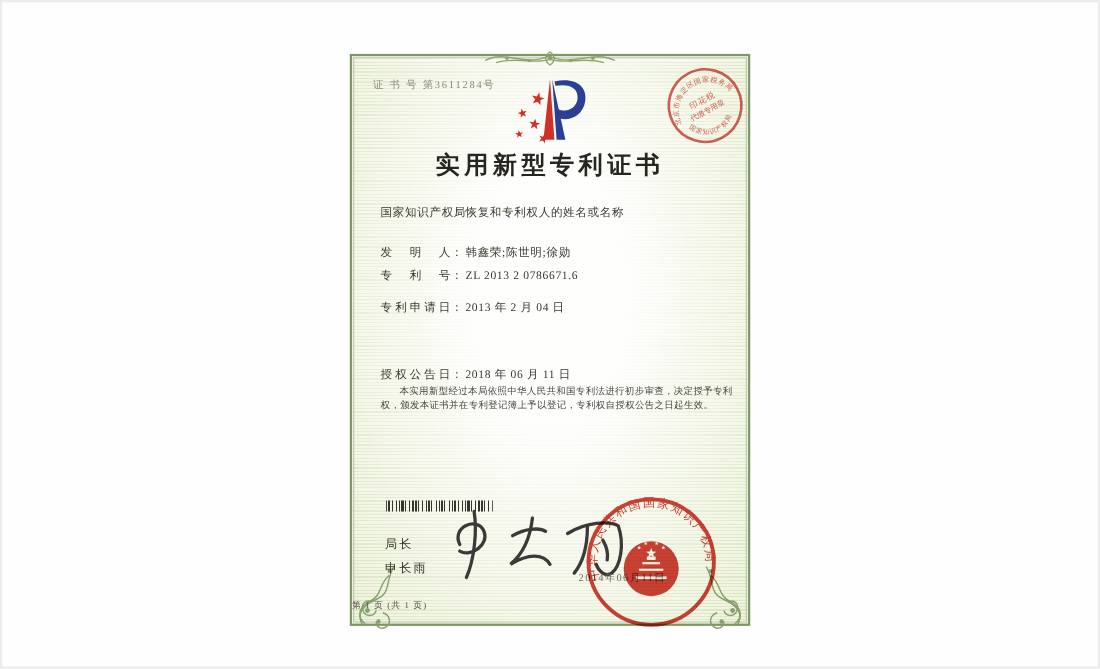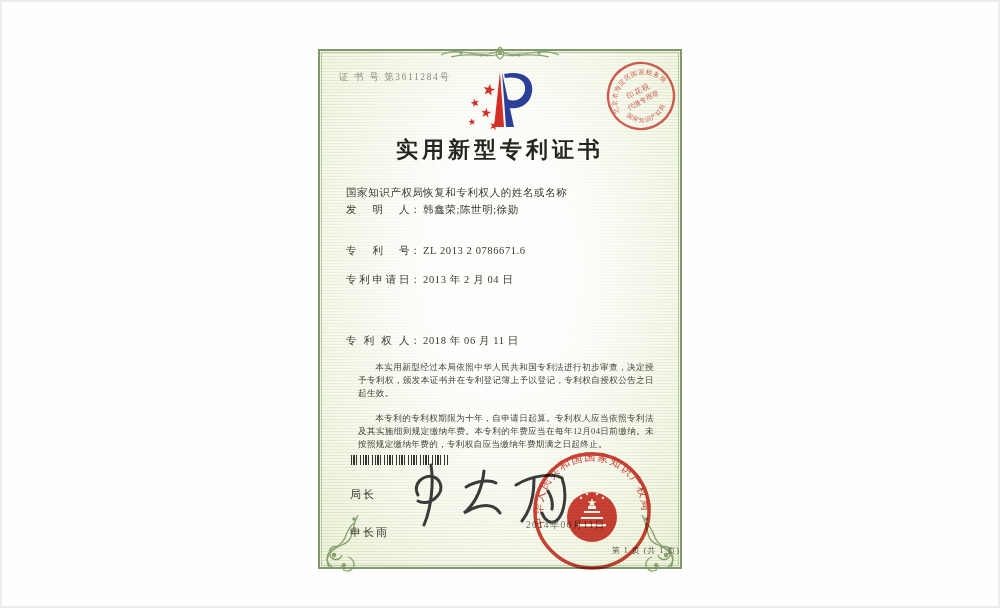--- a/index.html
+++ b/index.html
@@ -24,39 +24,39 @@
   }
   .logo{position:absolute;left:144px;top:18px;width:72px;height:66px;}
   .cert-title{
     position:absolute;left:0;top:84px;width:100%;text-align:center;
     font-size:22px;font-weight:bold;color:#26251f;letter-spacing:4px;
   }
   
   .field{position:absolute;left:26px;font-size:10.5px;color:#3b382e;letter-spacing:.6px;white-space:nowrap;}
   .flabel{display:inline-block;width:64px;text-align:justify;text-align-last:justify;}
   .fcolon{display:inline-block;margin-right:2px;}
-  .f0{top:135px}.f1{top:152px}.f2{top:193px}.f3{top:222px}.f4{top:253px}.f5{top:283px}
+  .f0{top:135px}.f1{top:172px}.f2{top:193px}.f3{top:222px}.f4{top:253px}.f5{top:283px}
   
   .paras{position:absolute;left:26px;top:298px;width:320px;color:#46443a;}
-  .paras p{margin:12px;font-size:8.6px;line-height:13px;text-indent:2em;letter-spacing:.3px;text-align:justify;}
+  .paras p{margin:0;font-size:8.6px;line-height:13px;text-indent:2em;letter-spacing:.3px;text-align:justify;}
   
   .barcode{
     position:absolute;left:31px;top:404px;width:97px;height:10px;
     background:repeating-linear-gradient(90deg,
       #35342f 0 1px, transparent 1px 2px,
       #35342f 2px 4px, transparent 4px 5px,
       #35342f 5px 6px, transparent 6px 9px,
       #35342f 9px 10px, transparent 10px 12px);
   }
   
   .signer-role{position:absolute;left:30px;top:436px;font-size:11px;color:#33322b;letter-spacing:2px;}
-  .signer-name{position:absolute;left:30px;top:458px;font-size:11px;color:#33322b;letter-spacing:2px;margin-top:16px;}
+  .signer-name{position:absolute;left:30px;top:458px;font-size:11px;color:#33322b;letter-spacing:2px;}
   .signature{position:absolute;left:80px;top:406px;width:180px;height:80px;}
   
-  .page-footer{position:absolute;left:0;top:494px;width:100%;text-align:right;font-size:8px;color:#55534a;letter-spacing:1px;}
+  .page-footer{position:absolute;left:0;top:494px;width:100%;text-align:left;font-size:8px;color:#55534a;letter-spacing:1px;}
   
   .seal-date{position:absolute;left:206px;top:468px;font-size:9.5px;color:#6d6c60;letter-spacing:1.2px;z-index:1;}
   .main-seal{position:absolute;left:210px;top:398px;width:124px;height:124px;z-index:2;mix-blend-mode:multiply;opacity:.92;}
   .duty-seal{position:absolute;left:283px;top:7px;width:76px;height:76px;mix-blend-mode:multiply;opacity:.85;}
   
   .orn-top{position:absolute;left:117px;top:-10px;width:126px;height:24px;}
   .orn-bl{position:absolute;left:-6px;bottom:-8px;width:52px;height:62px;}
   .orn-br{position:absolute;right:-6px;bottom:-8px;width:52px;height:62px;transform:scaleX(-1);}
 </style>
 </head>
@@ -142,26 +142,25 @@
     <div class="field f1">
       <span class="flabel">发明人</span><span class="fcolon">：</span><span>韩鑫荣;陈世明;徐勋</span>
     </div>
     <div class="field f2">
       <span class="flabel">专利号</span><span class="fcolon">：</span><span>ZL 2013 2 0786671.6</span>
     </div>
     <div class="field f3">
       <span class="flabel">专利申请日</span><span class="fcolon">：</span><span>2013 年 2 月 04 日</span>
     </div>
     <div class="field f5">
-      <span class="flabel">专利权人</span><span class="fcolon">：</span><span>2018 年 06 月 11 日</span>
+      <span class="flabel">授权公告日</span><span class="fcolon">：</span><span>2018 年 06 月 11 日</span>
     </div>
 
     <div class="paras">
       <p>本实用新型经过本局依照中华人民共和国专利法进行初步审查，决定授予专利权，颁发本证书并在专利登记簿上予以登记，专利权自授权公告之日起生效。</p>
-      <p>本专利的专利权期限为十年，自申请日起算。专利权人应当依照专利法及其实施细则规定缴纳年费。本专利的年费应当在每年12月04日前缴纳。未按照规定缴纳年费的，专利权自应当缴纳年费期满之日起终止。</p>
     </div>
 
     <div class="barcode"></div>
 
     <div class="signer-role">局长</div>
     <div class="signer-name">申长雨</div>
 
     <svg class="signature" viewBox="0 0 180 80">
       <g fill="none" stroke="#3a3a38" stroke-width="3" stroke-linecap="round">
         <path d="M18,38 C10,22 34,12 40,26 C45,38 28,50 18,44"></path>

